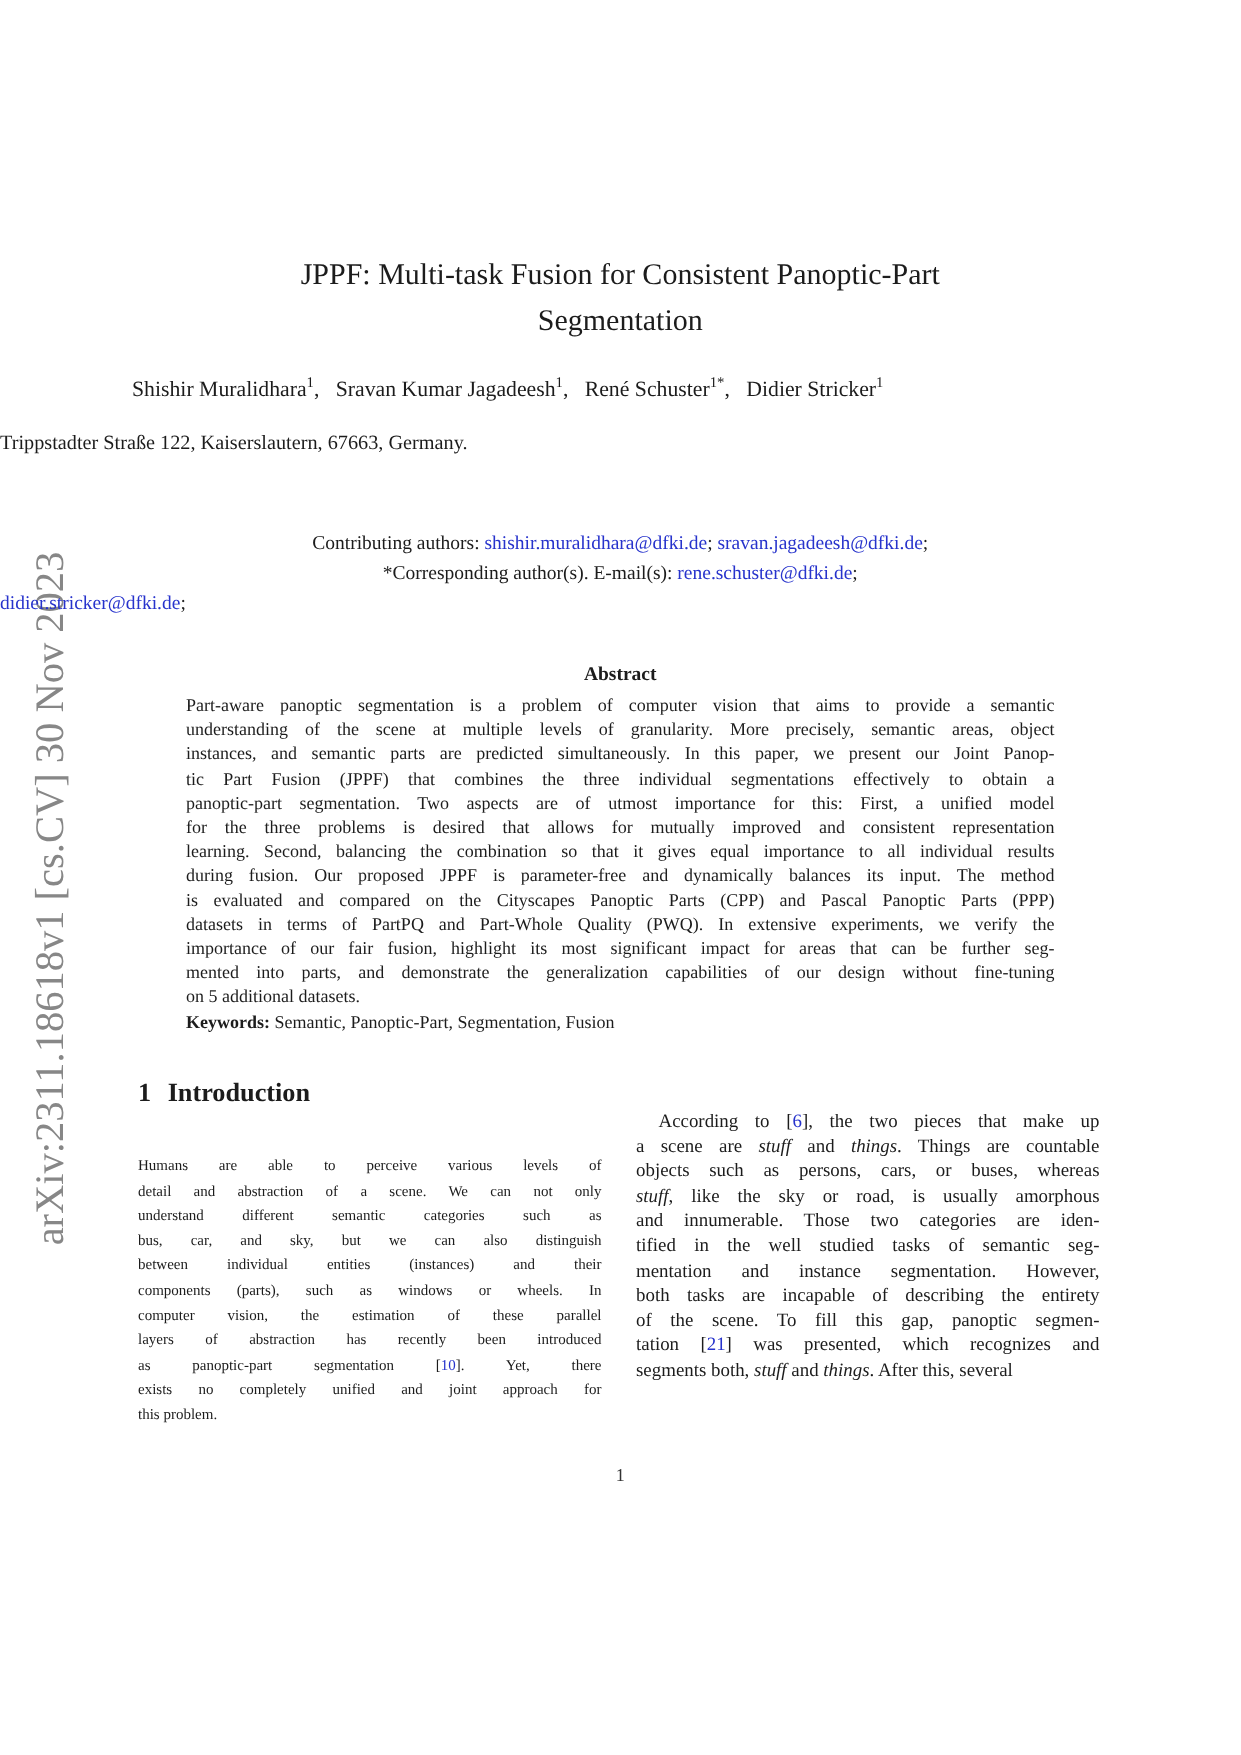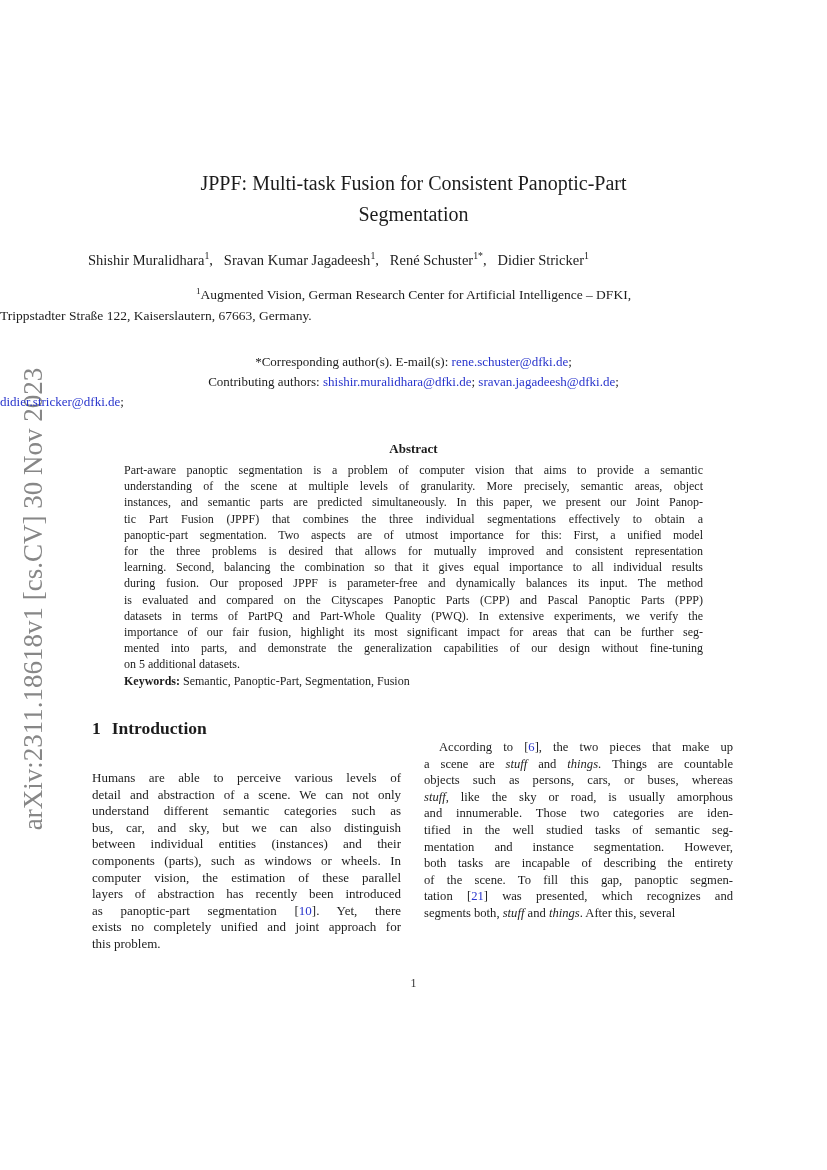--- a/index.html
+++ b/index.html
@@ -62,21 +62,21 @@
   #keywords .kw-label { font-weight: bold; }
 
   
   #section-heading {
     left: 92px; top: 718px; width: 320px;
     font-size: 17.5px; font-weight: bold;
   }
   #section-heading .sec-num { margin-right: 11px; }
 
   
-  #left-column  { left: 92px;  top: 770px; width: 309px; font-size: 13px; line-height: 16.6px; }
+  #left-column  { left: 92px;  top: 770px; width: 309px; font-size: 10px; line-height: 16.6px; }
   #right-column { left: 424px; top: 739px; width: 309px; font-size: 12.6px; line-height: 16.6px; }
 
   
   .jline { text-align: justify; text-align-last: justify; }
   .jline.last { text-align-last: left; }
   .seg-i   { font-style: italic; }
   .seg-sup { vertical-align: super; font-size: 0.68em; line-height: 0; }
   .seg-pre { white-space: pre; }
   .seg-ind { display: inline-block; width: 15px; }
   .seg-link { color: var(--link-blue, #2733cc); }
@@ -93,27 +93,26 @@
 <div id="watermark" class="abs" style="color: rgb(135, 135, 135);">arXiv:2311.18618v1  [cs.CV]  30 Nov 2023</div>
 
 <div id="title" class="abs">
   <div>JPPF: Multi-task Fusion for Consistent Panoptic-Part</div>
   <div>Segmentation</div>
 </div>
 
 <div id="authors" class="abs"><span>Shishir Muralidhara</span><span class="seg-sup">1</span><span class="seg-pre">,   </span><span>Sravan Kumar Jagadeesh</span><span class="seg-sup">1</span><span class="seg-pre">,   </span><span>René Schuster</span><span class="seg-sup">1*</span><span class="seg-pre">,   </span><span>Didier Stricker</span><span class="seg-sup">1</span></div>
 
 <div id="affiliation" class="abs centered">
-    <div class="jline"><span class="seg-sup">1</span><span>Augmented Vision, German Research Center for Artificial Intelligence – DFKI,</span></div>
     <div class="jline last"><span>Trippstadter Straße 122, Kaiserslautern, 67663, Germany.</span></div>
   </div>
 
 <div id="contact" class="abs centered">
+    <div class="jline"><span>Contributing authors: </span><span class="seg-link">shishir.muralidhara@dfki.de</span><span>; </span><span class="seg-link">sravan.jagadeesh@dfki.de</span><span>;</span></div>
     <div class="jline"><span>*Corresponding author(s). E-mail(s): </span><span class="seg-link">rene.schuster@dfki.de</span><span>;</span></div>
-    <div class="jline"><span>Contributing authors: </span><span class="seg-link">shishir.muralidhara@dfki.de</span><span>; </span><span class="seg-link">sravan.jagadeesh@dfki.de</span><span>;</span></div>
     <div class="jline last"><span class="seg-link">didier.stricker@dfki.de</span><span>;</span></div>
   </div>
 
 <div id="abstract-heading" class="abs">Abstract</div>
 
 <div id="abstract-body" class="abs">
     <div class="jline"><span>Part-aware panoptic segmentation is a problem of computer vision that aims to provide a semantic</span></div>
     <div class="jline"><span>understanding of the scene at multiple levels of granularity. More precisely, semantic areas, object</span></div>
     <div class="jline"><span>instances, and semantic parts are predicted simultaneously. In this paper, we present our Joint Panop-</span></div>
     <div class="jline"><span>tic Part Fusion (JPPF) that combines the three individual segmentations effectively to obtain a</span></div>

